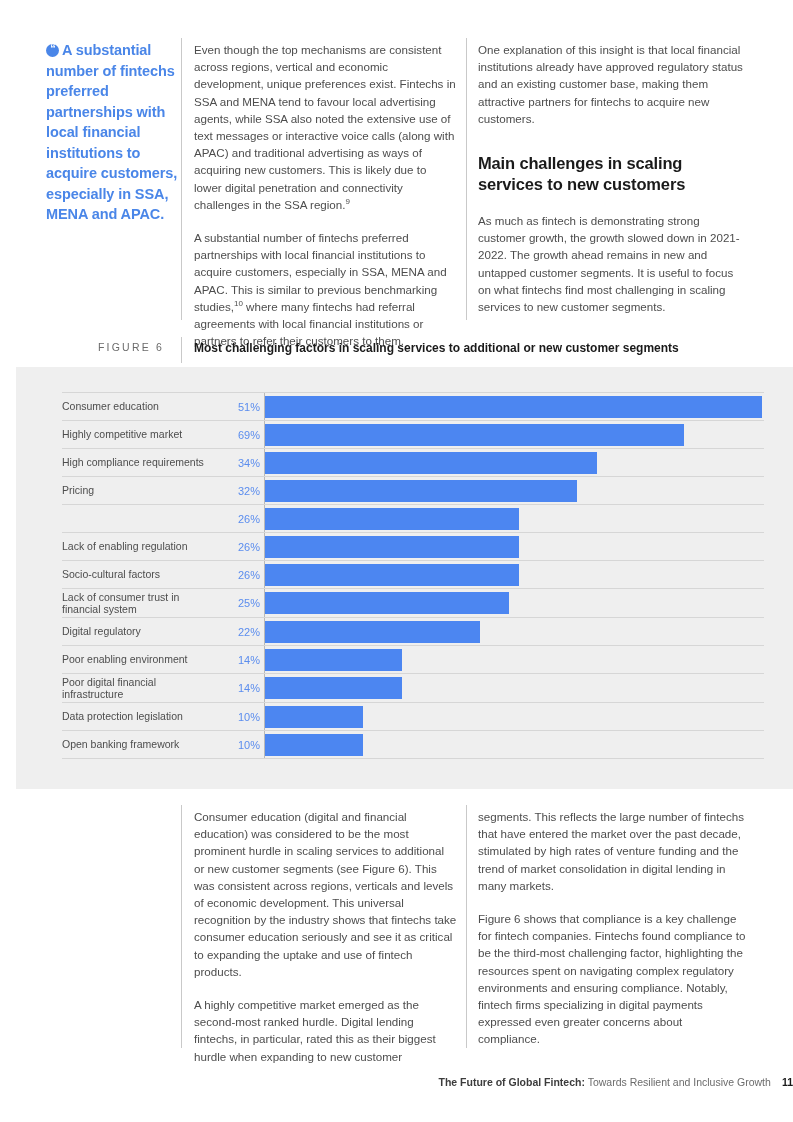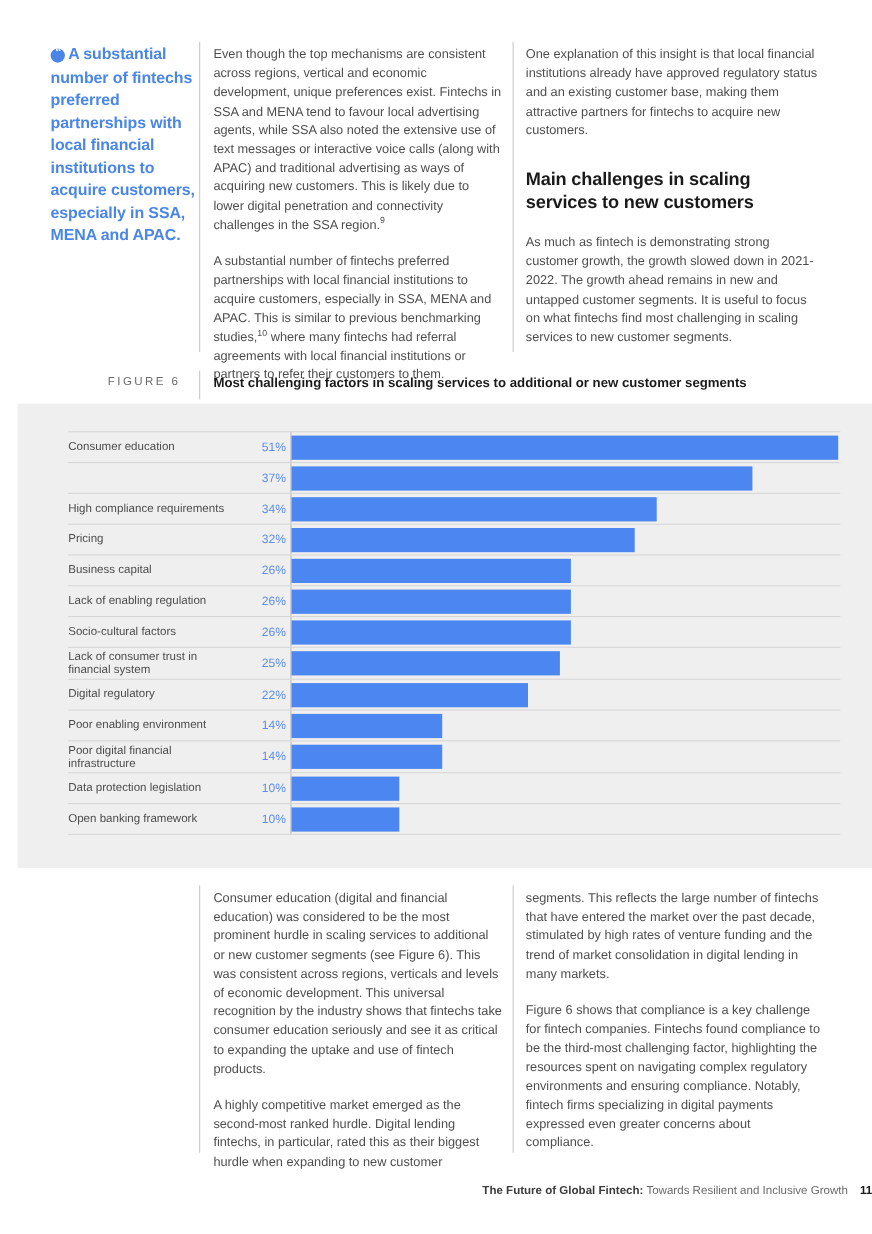--- a/index.html
+++ b/index.html
@@ -251,41 +251,41 @@
 <div class="chart-section">
   <div class="chart-inner" id="chart-inner">
       <div class="chart-row">
         <div class="row-label">Consumer education</div>
         <div class="row-value">51%</div>
         <div class="bar-area">
           <div class="bar" style="width: 497.25px; background: rgb(76, 134, 241);"></div>
         </div>
       </div>
       <div class="chart-row">
-        <div class="row-value">37%</div>
+        <div class="row-label">Highly competitive market</div>
+        <div class="row-value">69%</div>
         <div class="bar-area">
           <div class="bar" style="width: 419.25px; background: rgb(76, 134, 241);"></div>
         </div>
       </div>
       <div class="chart-row">
         <div class="row-label">High compliance requirements</div>
         <div class="row-value">34%</div>
         <div class="bar-area">
           <div class="bar" style="width: 331.5px; background: rgb(76, 134, 241);"></div>
         </div>
       </div>
       <div class="chart-row">
         <div class="row-label">Pricing</div>
         <div class="row-value">32%</div>
         <div class="bar-area">
           <div class="bar" style="width: 312px; background: rgb(76, 134, 241);"></div>
         </div>
       </div>
       <div class="chart-row">
-        <div class="row-label">Business capital</div>
         <div class="row-value">26%</div>
         <div class="bar-area">
           <div class="bar" style="width: 253.5px; background: rgb(76, 134, 241);"></div>
         </div>
       </div>
       <div class="chart-row">
         <div class="row-label">Lack of enabling regulation</div>
         <div class="row-value">26%</div>
         <div class="bar-area">
           <div class="bar" style="width: 253.5px; background: rgb(76, 134, 241);"></div>

